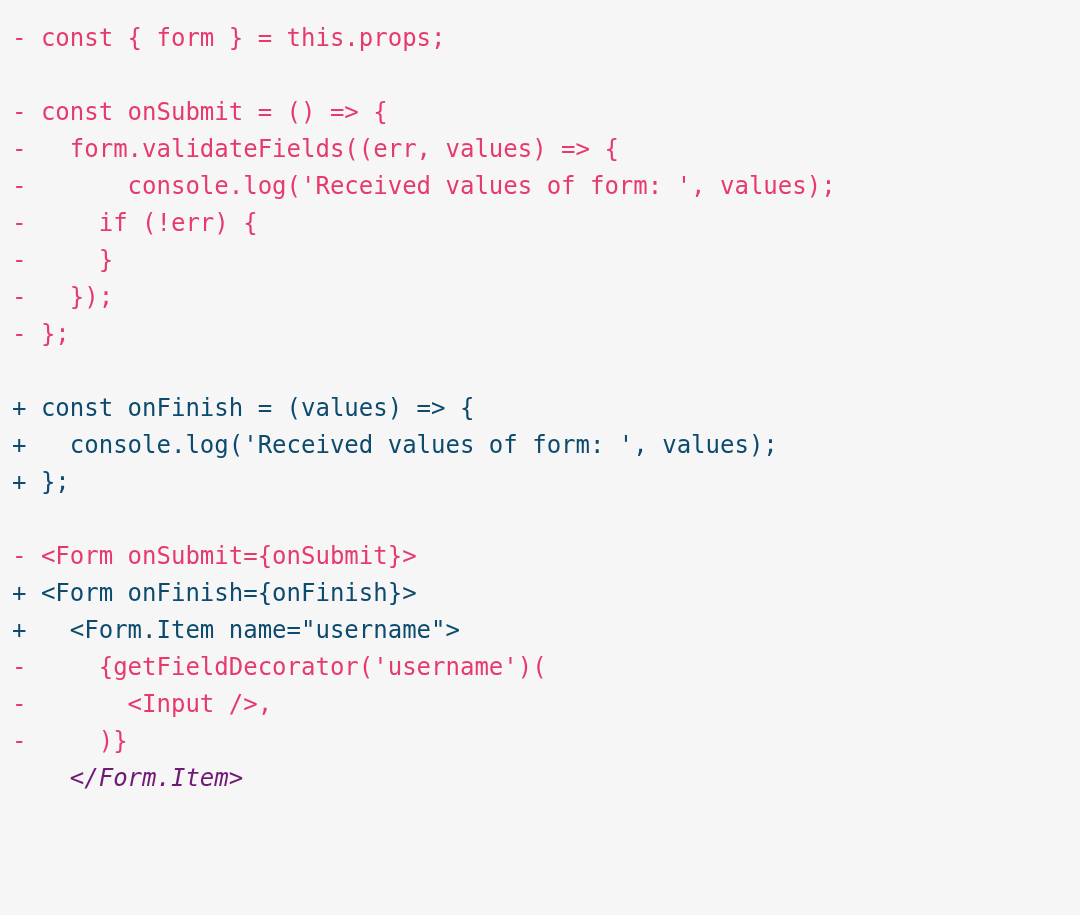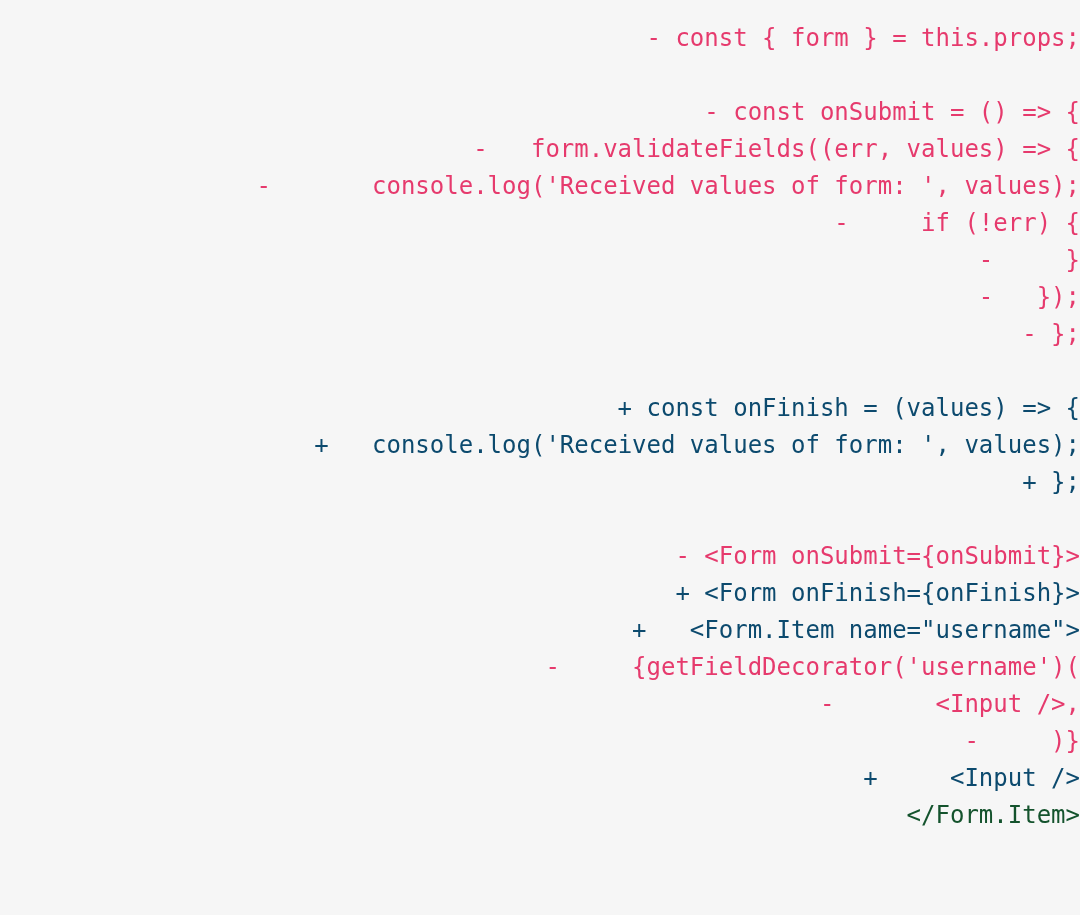--- a/index.html
+++ b/index.html
@@ -18,43 +18,43 @@
   #diff-view {
     position: relative;
     width: 1080px;
     height: 915px;
     background: #f6f6f6;
     padding: 0;
     box-sizing: border-box;
   }
 
   .diff-body {
-    padding: 20px 0 0 12px;
-    text-align: right;
+    padding: 20px 12px 0 12px;
   }
 
   .diff-line {
     display: block;
     height: 37px;
     line-height: 37px;
     font-size: 24px;
     font-family: "DejaVu Sans Mono", "Liberation Mono", monospace;
     white-space: pre;
     letter-spacing: 0px;
     font-weight: 400;
   }
 
   .diff-line.del {
     color: #e63a6d;
   }
   .diff-line.add {
     color: #0c4a6e;
   }
   .diff-line.ctx {
-    color: #14532d;
+    color: #701a75;
+    font-style: italic;
   }
   .diff-line.blank {
     color: transparent;
   }
 
   .marker {
     display: inline;
   }
   .code {
     display: inline;
@@ -78,16 +78,15 @@
       <div class="diff-line add"><span class="marker">+</span><span class="code"> const onFinish = (values) =&gt; {</span></div>
       <div class="diff-line add"><span class="marker">+</span><span class="code">   console.log('Received values of form: ', values);</span></div>
       <div class="diff-line add"><span class="marker">+</span><span class="code"> };</span></div>
       <div class="diff-line blank"><span class="marker"> </span><span class="code"></span></div>
       <div class="diff-line del"><span class="marker">-</span><span class="code"> &lt;Form onSubmit={onSubmit}&gt;</span></div>
       <div class="diff-line add"><span class="marker">+</span><span class="code"> &lt;Form onFinish={onFinish}&gt;</span></div>
       <div class="diff-line add"><span class="marker">+</span><span class="code">   &lt;Form.Item name="username"&gt;</span></div>
       <div class="diff-line del"><span class="marker">-</span><span class="code">     {getFieldDecorator('username')(</span></div>
       <div class="diff-line del"><span class="marker">-</span><span class="code">       &lt;Input /&gt;,</span></div>
       <div class="diff-line del"><span class="marker">-</span><span class="code">     )}</span></div>
-      <div class="diff-line add"><span class="marker">+</span><span class="code">     &lt;Input /&gt;</span></div>
       <div class="diff-line ctx"><span class="marker"> </span><span class="code">   &lt;/Form.Item&gt;</span></div>
     </div>
 </div>
 
 </body></html>

